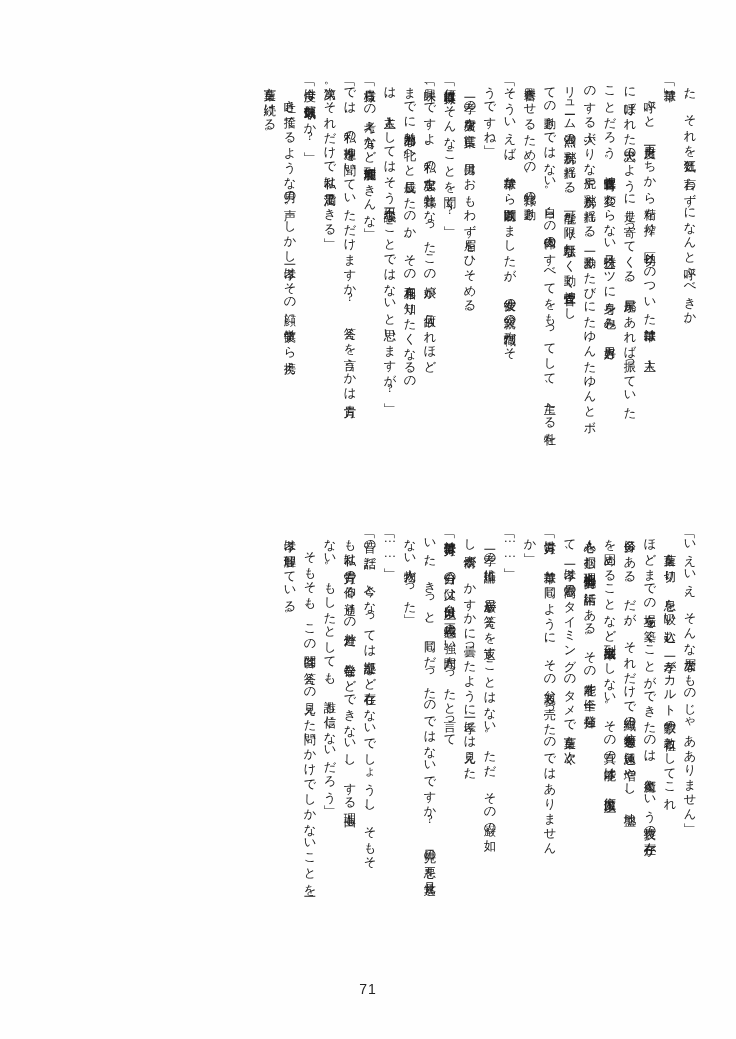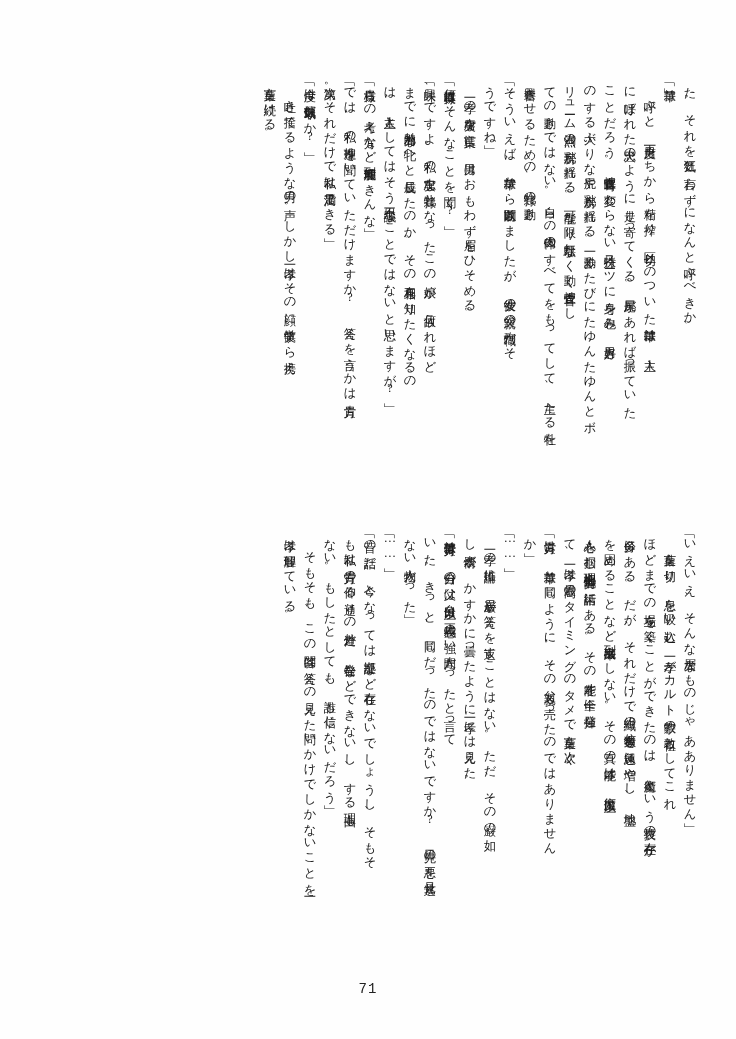--- a/index.html
+++ b/index.html
@@ -72,21 +72,21 @@
     margin-top: 22px;
   }
 
   .page-number {
     position: absolute;
     bottom: 42px;
     left: 0;
     right: 0;
     text-align: center;
     font-size: 14px;
-    font-family: Liberation Mono, monospace;
+    font-family: Liberation Sans, sans-serif;
     color: #222;
     letter-spacing: 1px;
   }
 </style>
 </head>
 <body>
 
 <div id="page">
 
   <div class="page-body">

